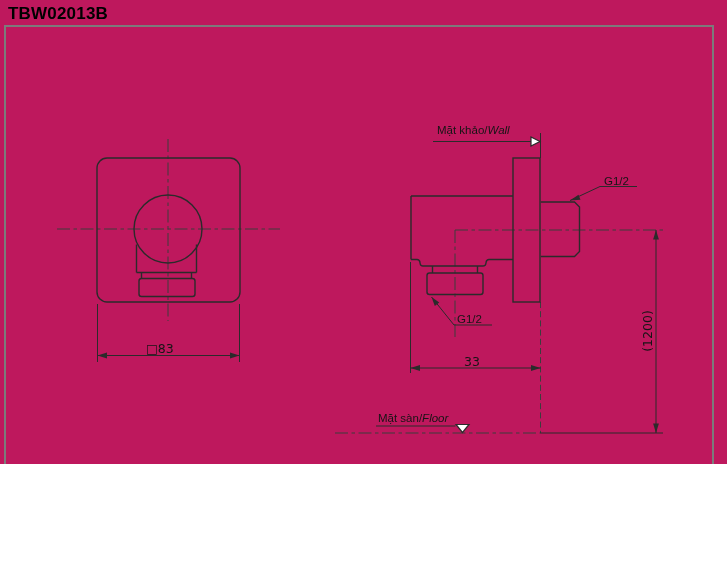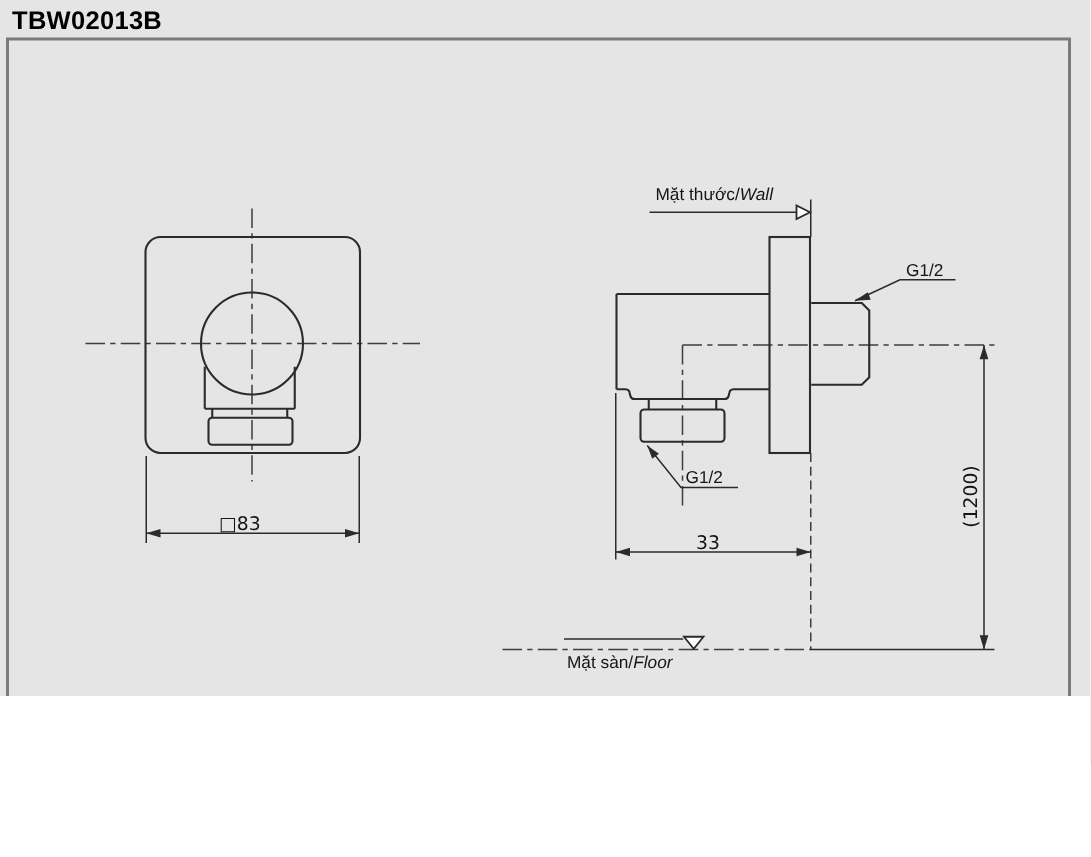--- a/index.html
+++ b/index.html
@@ -1,16 +1,16 @@
 <!DOCTYPE html>
 <html><head>
 <meta charset="utf-8">
 <style>
   html,body{margin:0;padding:0;background:#ffffff;}
-  #page{position:relative;width:727px;height:464px;background:#e5e5e5;overflow:hidden;
+  #page{position:relative;width:727px;height:464px;background:#be185d;overflow:hidden;
         font-family:"Liberation Sans","DejaVu Sans",sans-serif;color:#111;}
   .abs{position:absolute;}
   #title{left:8px;top:4px;font-size:17px;font-weight:bold;letter-spacing:0.2px;color:#000;}
   #frame{left:4px;top:25px;width:706px;height:531px;border:2px solid #7b7b7b;}
   svg{position:absolute;left:0;top:0;}
   .lbl{font-size:11.5px;line-height:12px;white-space:nowrap;color:#151515;}
   .dimlbl{font-size:12.5px;white-space:nowrap;color:#151515;font-family:"DejaVu Sans","Liberation Sans",sans-serif;}
   .it{font-style:italic;}
   #dim1200{left:647px;top:331px;transform:translate(-50%,-50%) rotate(-90deg);}
   #notes{left:521px;top:498px;font-size:12px;line-height:15.5px;color:#111;}
@@ -101,26 +101,26 @@
         <path class="cl" d="M335,433 H540"></path>
         <path class="sthin" d="M540,433 H663"></path>
         <path class="sthin" d="M376,426 H455.5"></path>
         <polygon class="oarw" points="456,424.5 469,424.5 462.5,432.5"></polygon>
       </g>
     </g>
   </svg>
 
   <div class="abs dimlbl" style="left:146px;top:341px;">□83</div>
 
-  <div class="abs lbl" style="left:437px;top:124px;"><span>Mặt thước/</span><span class="it">Wall</span></div>
+  <div class="abs lbl" style="left:437px;top:124px;"><span>Mặt khảo/</span><span class="it">Wall</span></div>
 
   <div class="abs lbl" style="left:604px;top:175px;">G1/2</div>
 
   <div class="abs lbl" style="left:457px;top:313px;">G1/2</div>
 
   <div class="abs dimlbl" style="left:464px;top:354px;">33</div>
 
   <div class="abs dimlbl" id="dim1200">(1200)</div>
 
-  <div class="abs lbl" style="left:378px;top:436px;"><span>Mặt sàn/</span><span class="it">Floor</span></div>
+  <div class="abs lbl" style="left:378px;top:412px;"><span>Mặt sàn/</span><span class="it">Floor</span></div>
 
 
 </div>
 
 </body></html>

